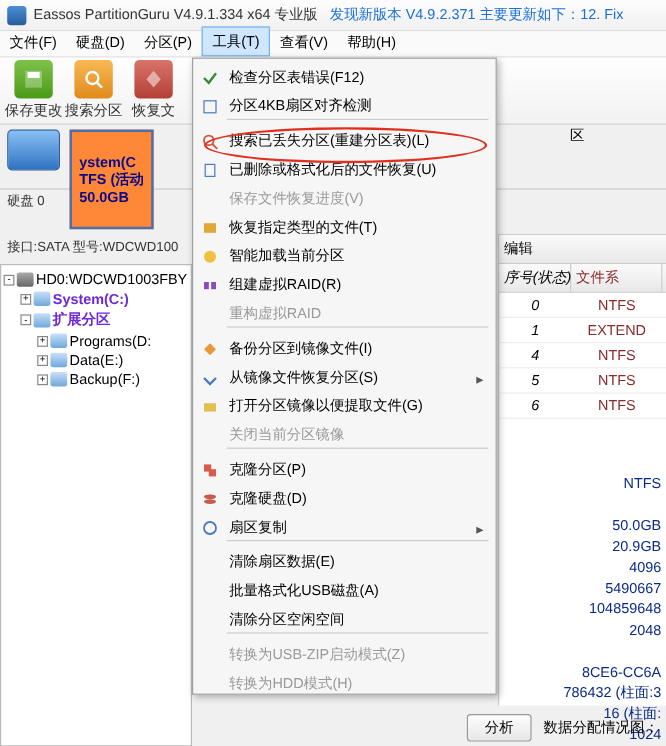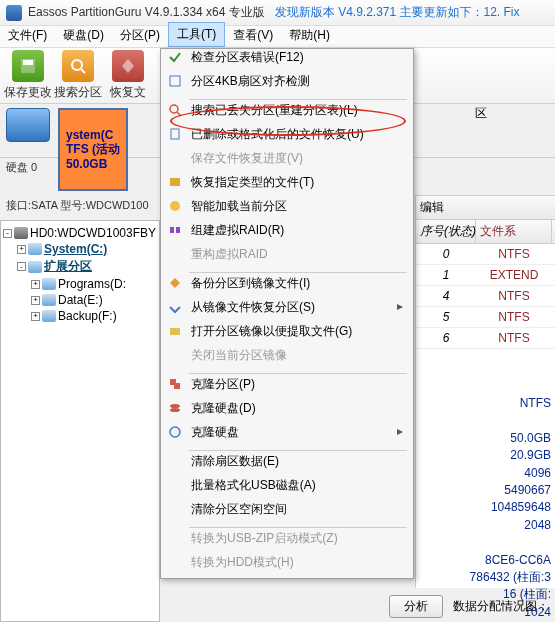--- a/index.html
+++ b/index.html
@@ -22,23 +22,23 @@
 .hdico { width: 44px; height: 34px; background: linear-gradient(#88bff5,#2f74c0); border-radius: 4px; border:1px solid #2a5f9e;}
 .diskbox { border: 2px solid #4a6fae; background: #ff8838; padding: 18px 6px; font-weight: bold; color: #0a0a8a; font-size:11px; line-height:1.2; }
 .diskinfo { position:absolute; top:160px; left:6px; font-size:11px; color:#333;}
 .diskinfo2 { position:absolute; top:198px; left:6px; font-size:11px; color:#333;}
 .tree { position:absolute; top:220px; left:0; width:160px; bottom:0; background:#fff; border:1px solid #bbb; padding:4px 2px; overflow:hidden;}
 .tree .ln { white-space: nowrap; padding:1px 0; display:flex; align-items:center; gap:2px;}
 .tree .ind1 { padding-left:14px;} .tree .ind2 { padding-left:28px;}
 .tree .exp { width:9px;height:9px;border:1px solid #888;display:inline-flex;align-items:center;justify-content:center;font-size:8px;line-height:1;}
 .tree .dico { width:14px;height:12px;background:linear-gradient(#aaa,#666);border-radius:2px;}
 .tree .pico { width:14px;height:12px;background:linear-gradient(#c7e0f7,#6fa8dc);border-radius:2px;}
-.tree .blue { color:#0c4a6e; font-weight:bold;text-decoration:underline;}
+.tree .blue { color:#6d28d9; font-weight:bold;}
 .dropdown { position:absolute; top:48px; left:160px; width:254px; background:#f6f6f6; border:1px solid #a0a0a0; box-shadow:2px 2px 6px rgba(0,0,0,.3); z-index:100;}
-.dropdown .mi { display:flex; align-items:flex-start; height:24px; padding:0 10px 0 6px; gap:8px; cursor:default; }
+.dropdown .mi { display:flex; align-items:flex-end; height:24px; padding:0 10px 0 6px; gap:8px; cursor:default; }
 .dropdown .mi .mic { width:16px;height:16px;flex-shrink:0;display:flex;align-items:center;justify-content:center;}
 .dropdown .mi.disabled { color:#999; }
 .dropdown .sep { height:1px; background:#ccc; margin:2px 6px 2px 28px;}
 .dropdown .mi .arr { margin-left:auto;color:#555;}
 .callout { position:absolute; top:106px; left:170px; width:236px; height:30px; border:2px solid #e03020; border-radius:50%; z-index:101; pointer-events:none;}
 .rightpanel { position:absolute; top:195px; right:0; width:140px; bottom:34px; background:#fff; border-left:1px solid #ccc; border-top:1px solid #ccc;}
 .rightpanel .hd { background:linear-gradient(#fafafa,#e8e8e8); border-bottom:1px solid #ccc; padding:3px 4px; white-space:nowrap;}
 .rightpanel .cols { display:flex; background:linear-gradient(#fafafa,#e8e8e8); border-bottom:1px solid #ccc;}
 .rightpanel .cols div { padding:3px 4px; border-right:1px solid #ccc; white-space:nowrap;}
 .rightpanel .row { display:flex; border-bottom:1px solid #eee;}
@@ -260,21 +260,21 @@
         </svg>
       </span>
       <span>克隆硬盘(D)</span>
     </div>
   <div class="mi">
       <span class="mic">
         <svg width="14" height="14">
           <circle cx="7" cy="7" r="5" fill="none" stroke="#4a7ac0" stroke-width="1.5"></circle>
         </svg>
       </span>
-      <span>克隆硬盘</span>
+      <span>扇区复制</span>
       <span class="arr">▸</span>
     </div>
   <div class="sep"></div>
   <div class="mi">
       <span class="mic"></span>
       <span>清除扇区数据(E)</span>
     </div>
   <div class="mi">
       <span class="mic"></span>
       <span>批量格式化USB磁盘(A)</span>

